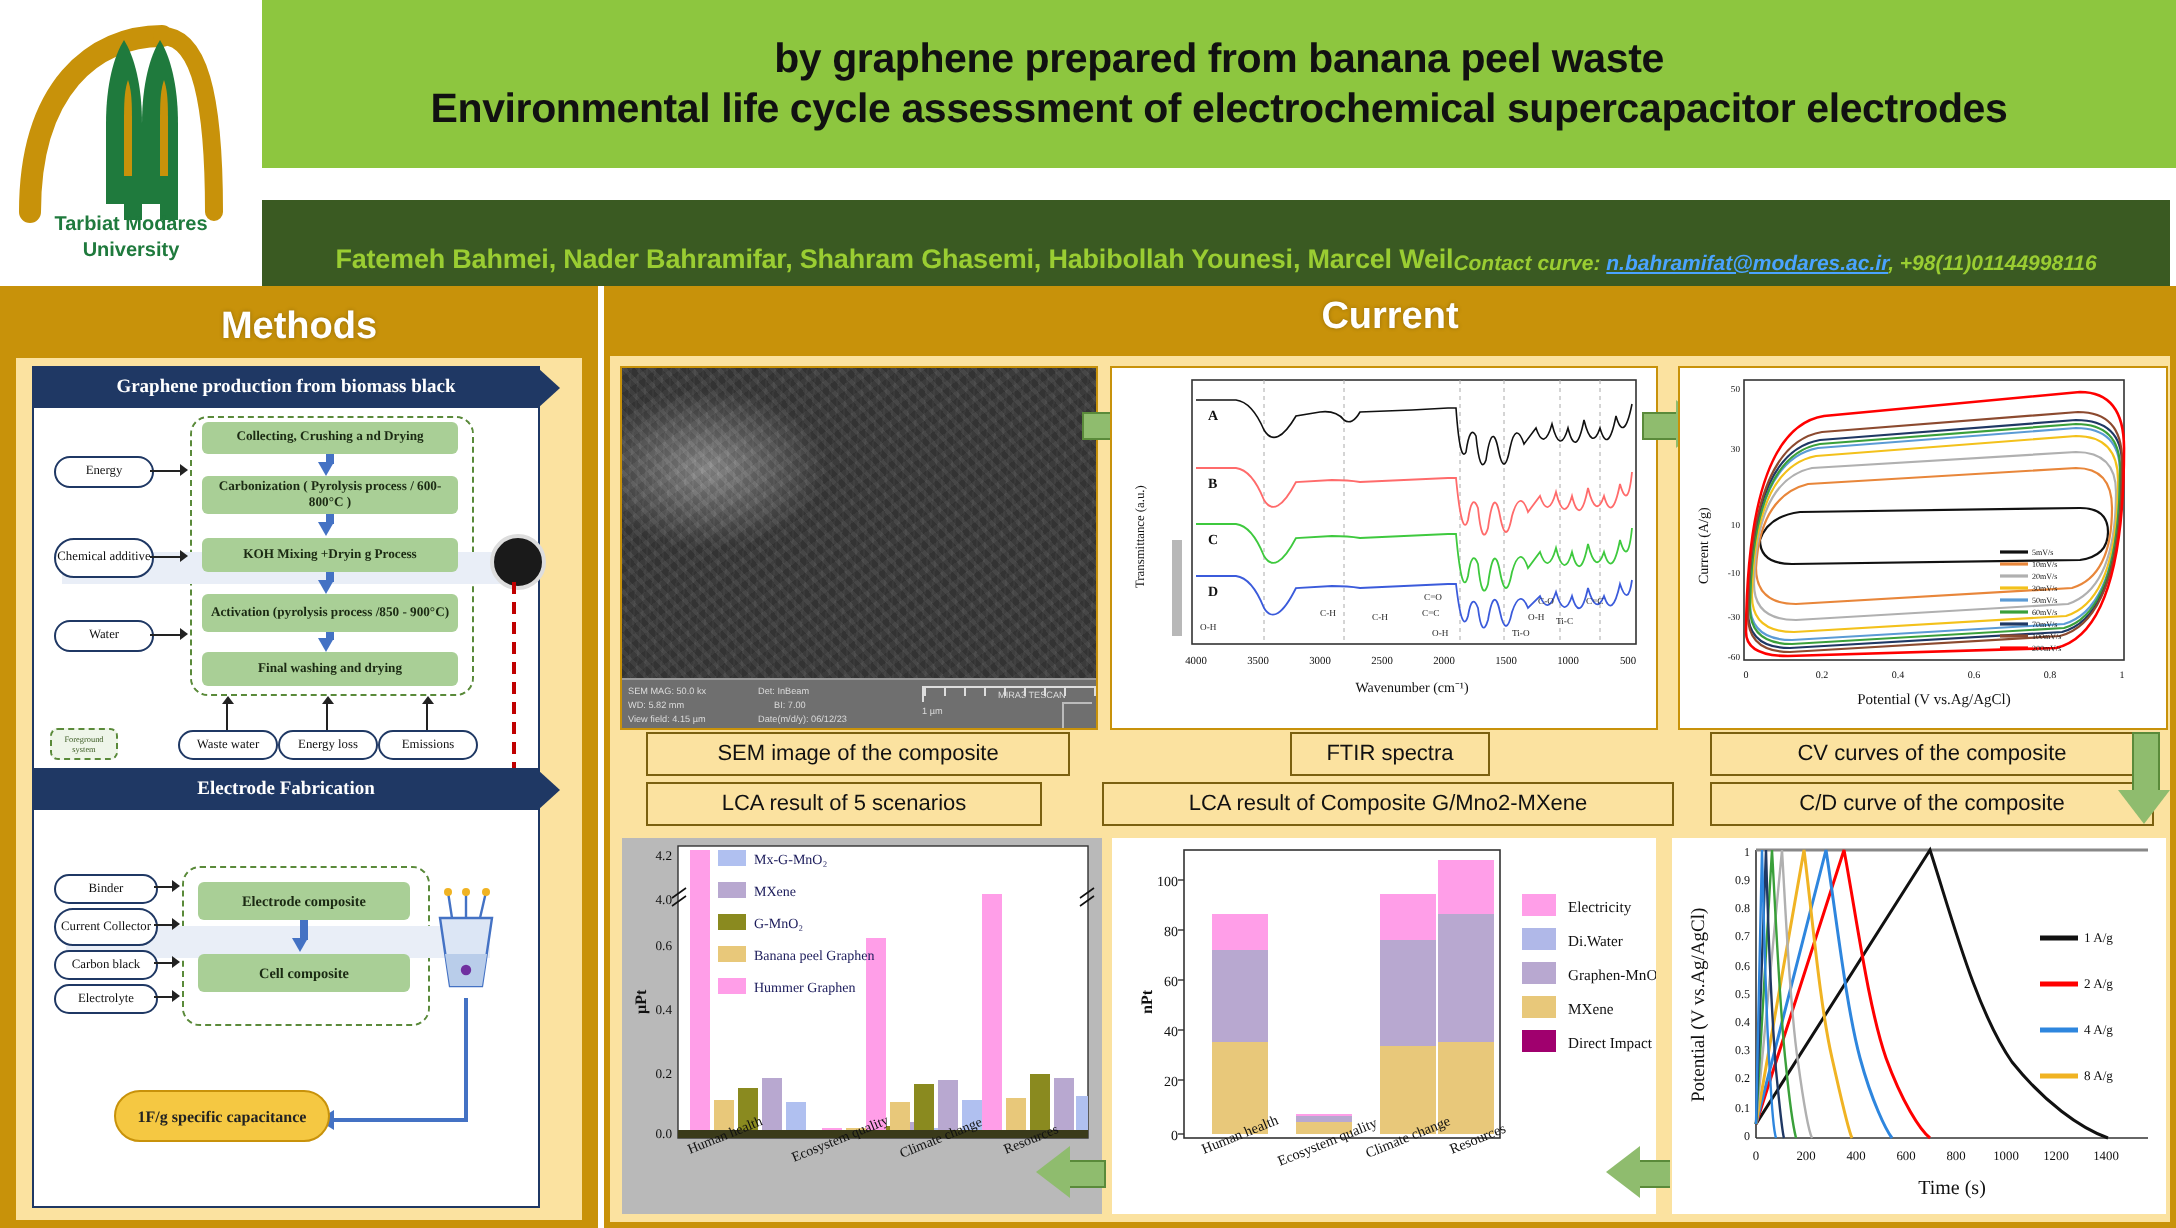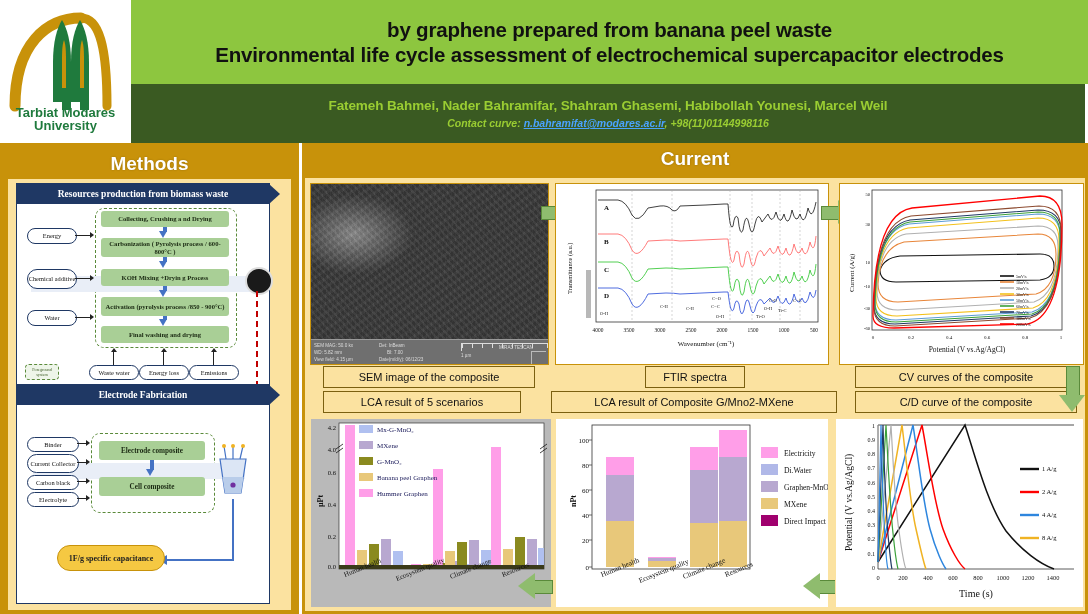--- a/index.html
+++ b/index.html
@@ -9,27 +9,27 @@
     background:#ffffff;
   }
   .poster{position:relative;width:1088px;height:614px;}
 
   
   .header{position:absolute;left:0;top:0;width:1088px;height:143px;background:#ffffff;}
   .logo-box{position:absolute;left:0;top:0;width:131px;height:143px;background:#fff;
             display:flex;align-items:center;justify-content:center;}
   .logo-wrap{position:relative;width:118px;height:132px;}
   .logo-text{position:absolute;left:0;bottom:6px;width:118px;text-align:center;
-             font-weight:bold;font-size:13px;line-height:13px;color:#1f7a3d;}
+             font-weight:bold;font-size:10px;line-height:13px;color:#1f7a3d;}
   .title-band{position:absolute;left:131px;top:0;width:957px;height:84px;background:#8dc63f;
               display:flex;align-items:center;justify-content:center;}
   .title-band .t{color:#111;font-weight:bold;font-size:20.5px;line-height:25px;text-align:center;
                  letter-spacing:-0.2px;padding:0 6px;}
-  .author-band{position:absolute;left:131px;top:84px;width:954px;height:59px;background:#3a5a22;
-               display:flex;flex-direction:column;align-items:center;justify-content:center;}
+  .author-band{position:absolute;left:131px;top:100px;width:954px;height:59px;background:#3a5a22;
+               display:flex;flex-direction:row;align-items:center;justify-content:center;}
   .authors{color:#9acd32;font-weight:bold;font-size:13.5px;letter-spacing:-0.1px;}
   .contact{color:#9acd32;font-weight:bold;font-style:italic;font-size:10.5px;margin-top:4px;}
   .contact a{color:#4aa3ff;text-decoration:underline;}
 
   
   .secbar{position:absolute;top:143px;height:32px;background:#c8920a;
           display:flex;align-items:center;justify-content:center;}
   .secbar span{color:#fff;font-weight:bold;font-size:19px;
                text-shadow:0 0 2px rgba(0,0,0,.25);}
   #sec-methods{left:0;width:299px;align-items:flex-end;}
@@ -169,21 +169,21 @@
   </div>
   <div class="secgap"></div>
   <div class="secbar" id="sec-outcomes">
     <span>Current</span>
   </div>
 
   <div class="methods-panel">
     <div class="methods-inner">
 
       <div class="mcard" style="left:8px;top:4px;width:252px;height:206px;">
-        <div class="mhead">Resources production from biomass waste</div>
+        <div class="mhead">Graphene production from biomass black</div>
 
         <div class="dashbox" style="left:78px;top:24px;width:140px;height:138px;"></div>
         <div style="position:absolute;left:14px;top:92px;width:226px;height:16px;background:#e9eef7;"></div>
 
         <div class="pill" style="left:10px;top:44px;width:48px;height:14px;">Energy</div>
         <div class="pill" style="left:10px;top:85px;width:48px;height:18px;">Chemical additive</div>
         <div class="pill" style="left:10px;top:126px;width:48px;height:14px;">Water</div>
         <div class="hline" style="left:58px;top:51px;width:16px;"></div>
           <div class="harrow" style="left:73px;top:48px;"></div>
         <div class="hline" style="left:58px;top:94px;width:16px;"></div>

